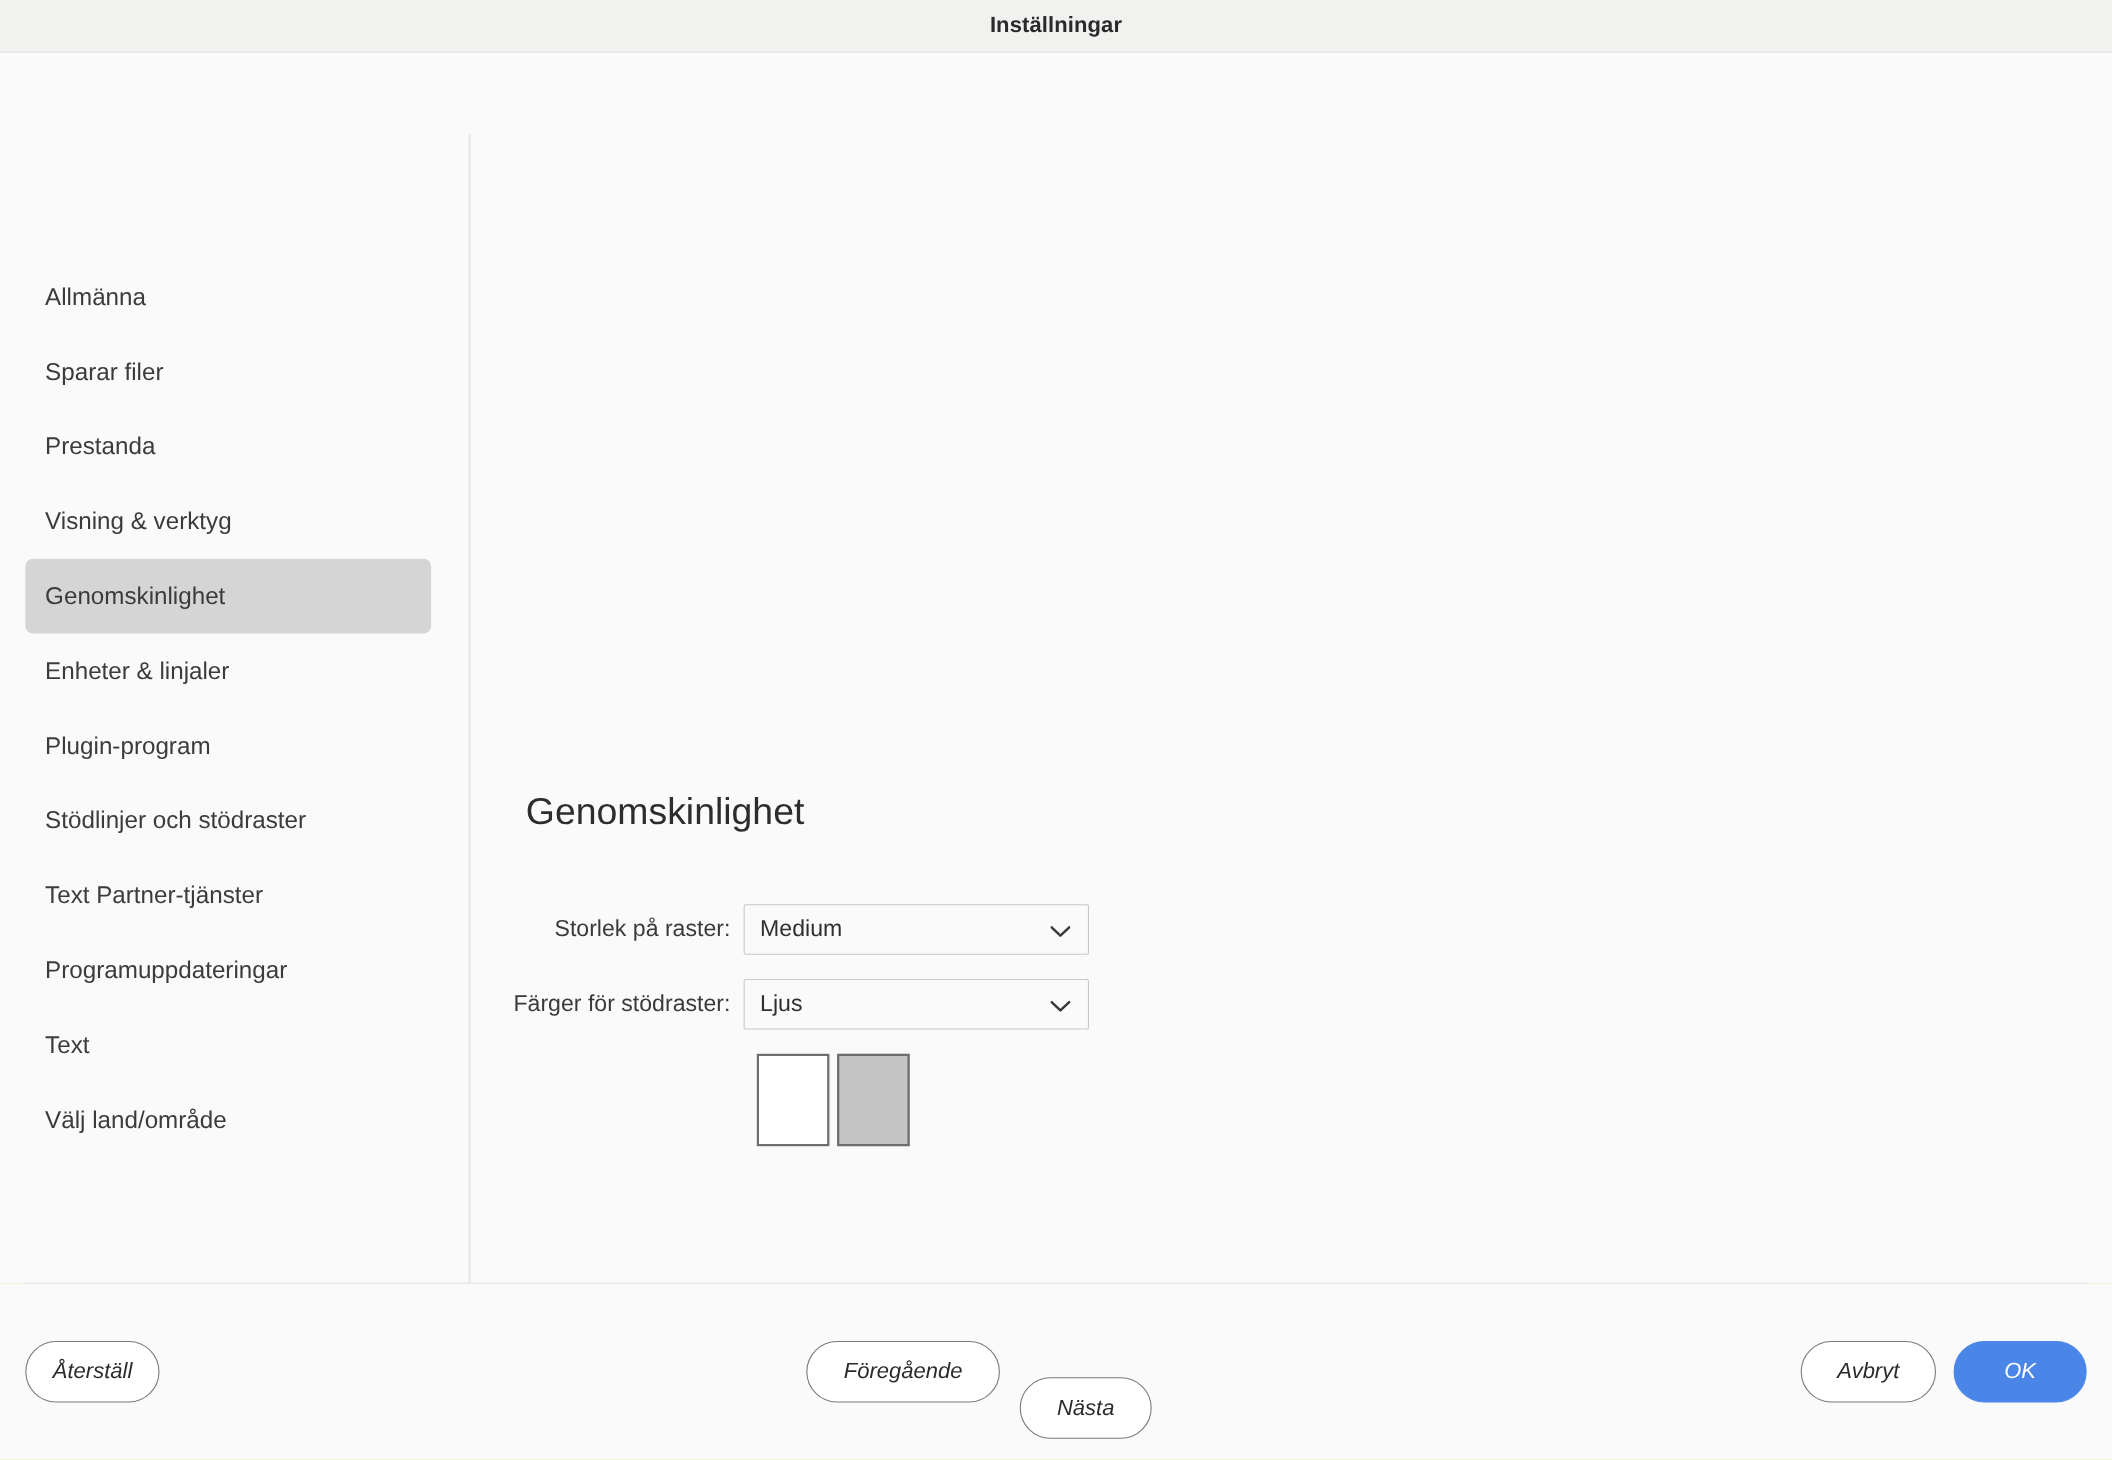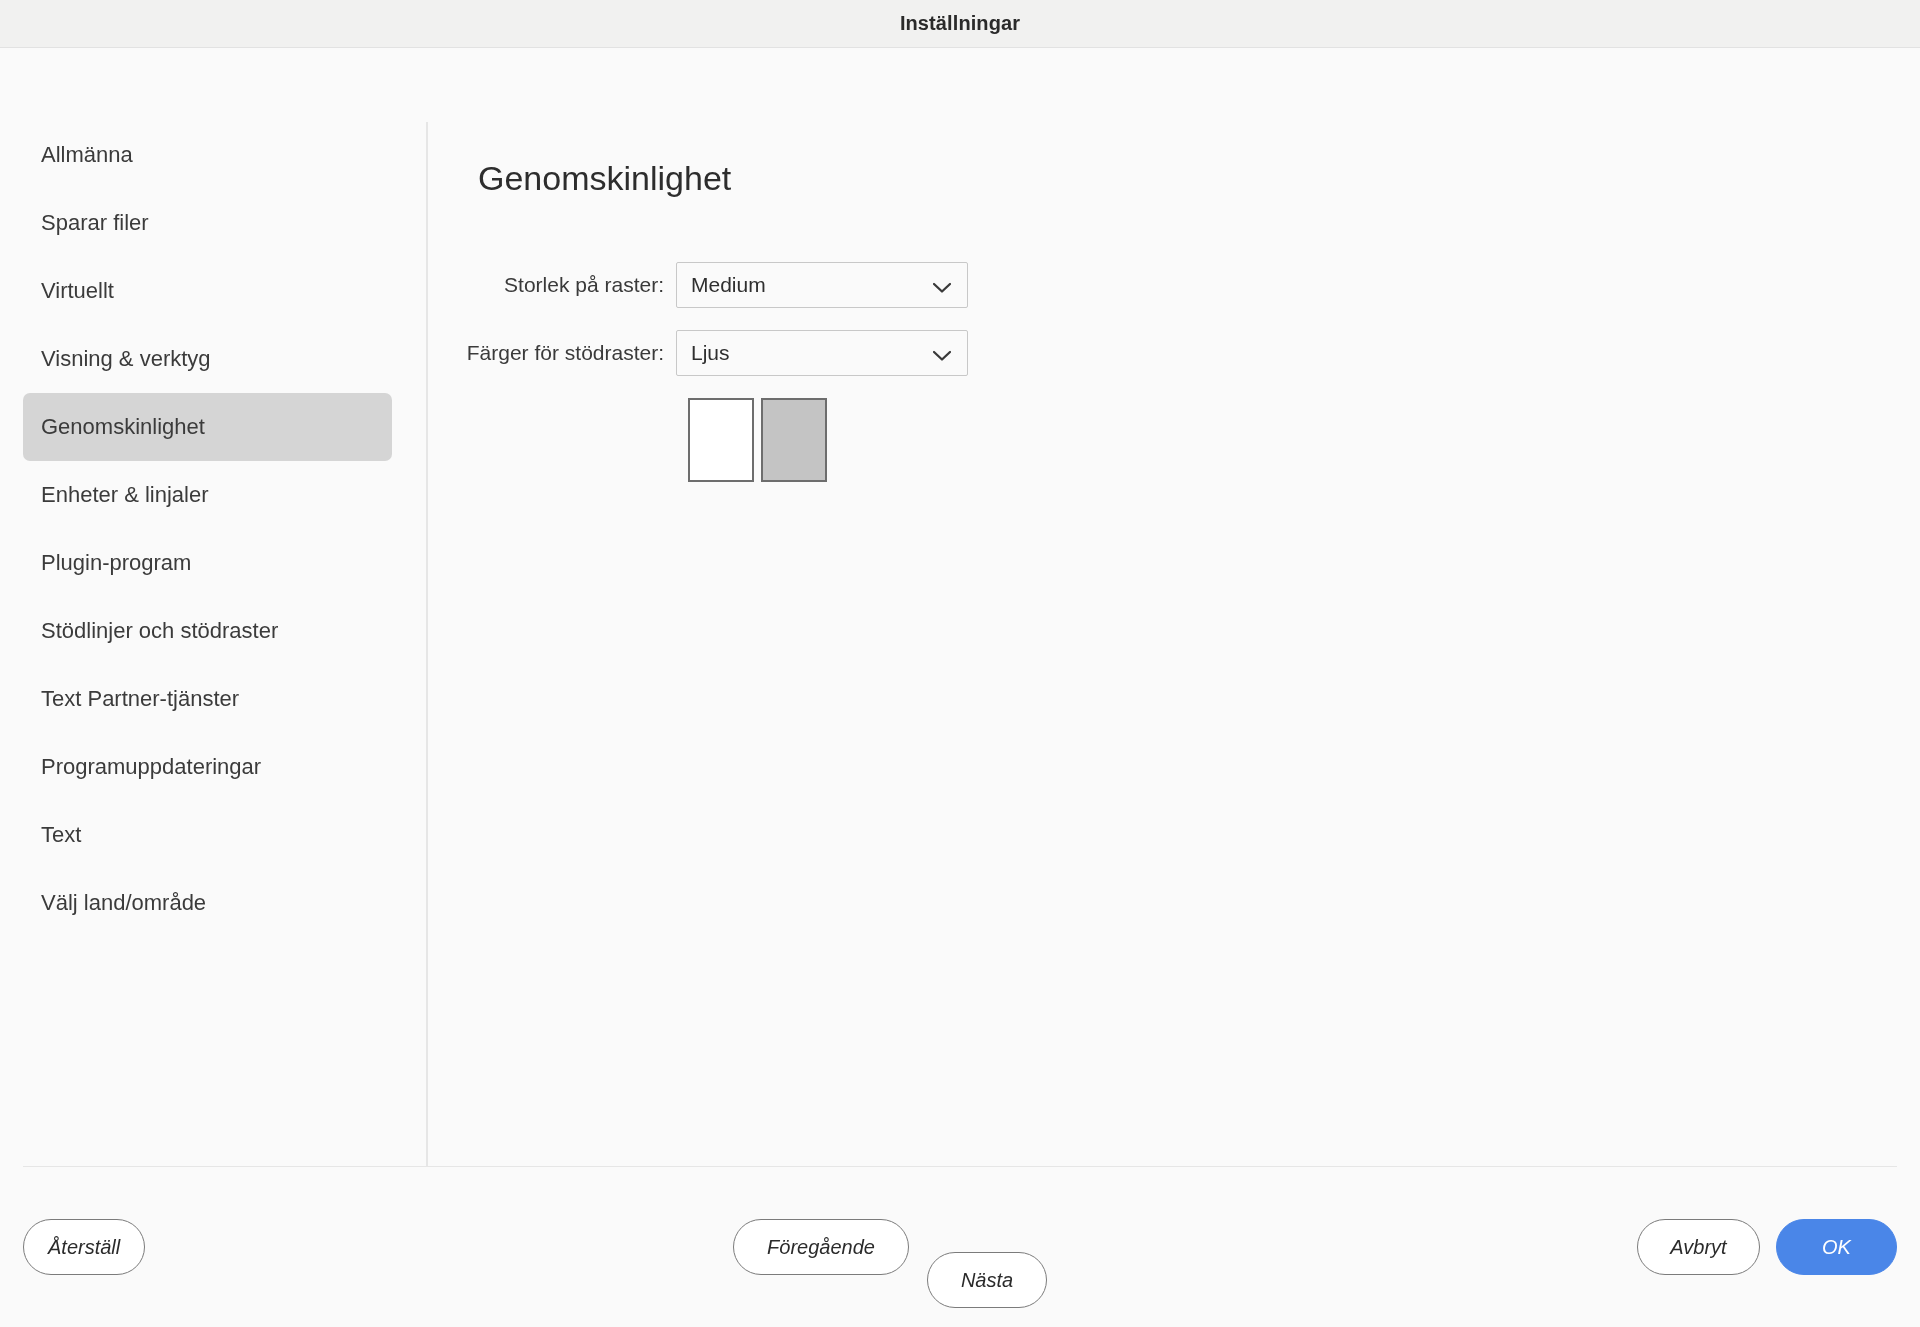--- a/index.html
+++ b/index.html
@@ -44,20 +44,21 @@
     letter-spacing: 0.1px;
   }
 
   
   .dialog-body {
     position: relative;
     flex: 1 1 auto;
     display: flex;
     flex-direction: row;
     background: #fafafa;
+    align-items: center;
   }
 
   
   .sidebar {
     width: 426px;
     min-width: 426px;
     padding-top: 73px;
     box-sizing: border-box;
     position: relative;
   }
@@ -131,21 +132,21 @@
     width: 250px;
     text-align: right;
     padding-right: 12px;
     font-size: 21px;
     color: #3a3a3a;
     white-space: nowrap;
     box-sizing: border-box;
   }
   .select {
     position: relative;
-    width: 292px;
+    width: 314px;
     height: 46px;
     background: #fafafa;
     border: 1px solid #c8c8c8;
     border-radius: 2px;
     display: flex;
     align-items: center;
     box-sizing: border-box;
     cursor: default;
   }
   .select .select-value {
@@ -246,21 +247,21 @@
 
     <nav class="sidebar">
       <ul class="sidebar-list" id="sidebar-list">
           <li class="sidebar-item">
             <span class="label">Allmänna</span>
           </li>
           <li class="sidebar-item">
             <span class="label">Sparar filer</span>
           </li>
           <li class="sidebar-item">
-            <span class="label">Virtuellt</span>
+            <span class="label">Prestanda</span>
           </li>
           <li class="sidebar-item">
             <span class="label">Visning &amp; verktyg</span>
           </li>
           <li class="sidebar-item selected">
             <span class="label">Genomskinlighet</span>
           </li>
           <li class="sidebar-item">
             <span class="label">Enheter &amp; linjaler</span>
           </li>

